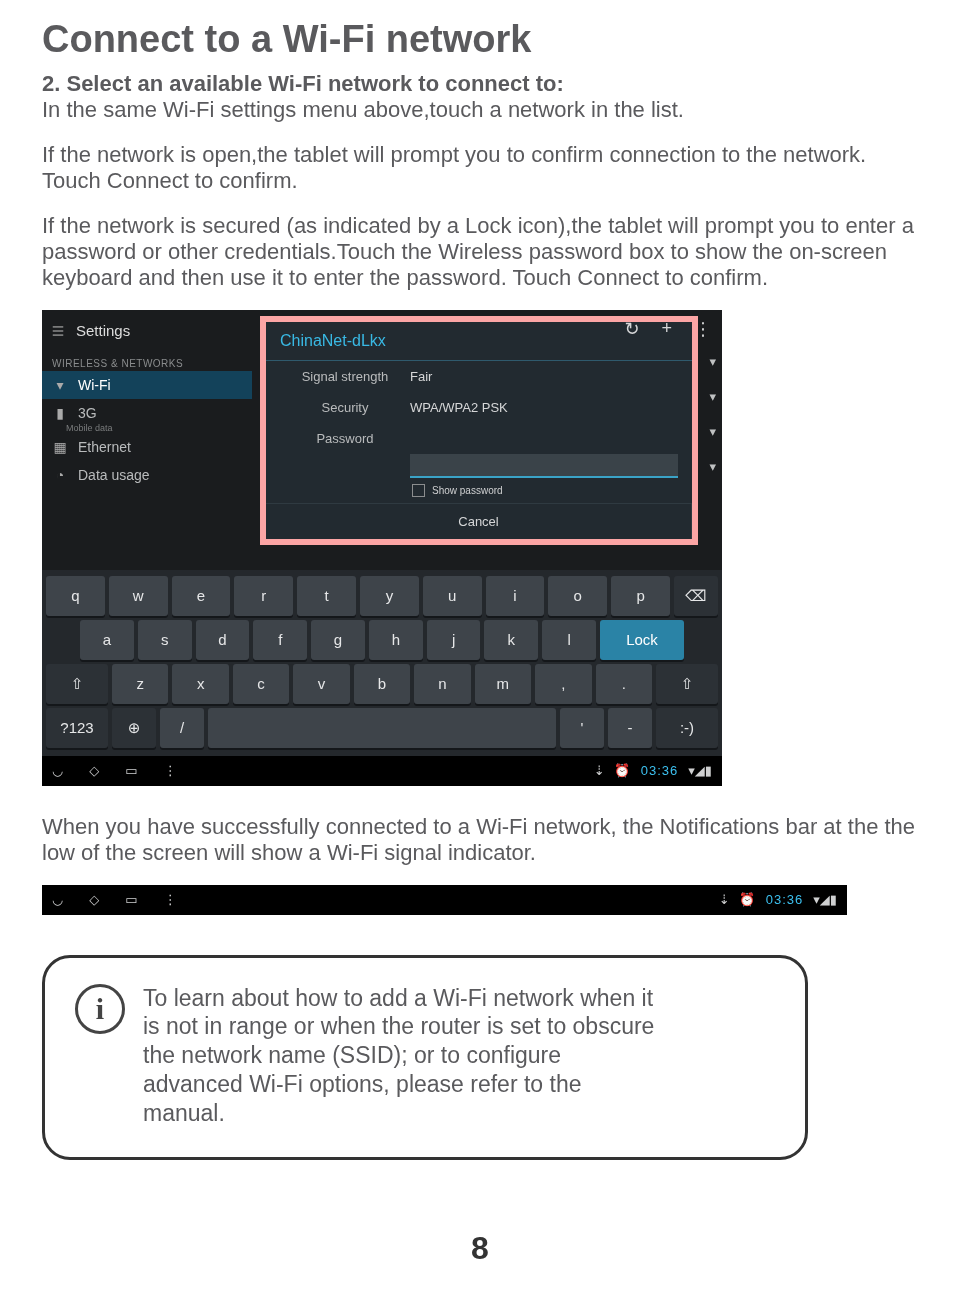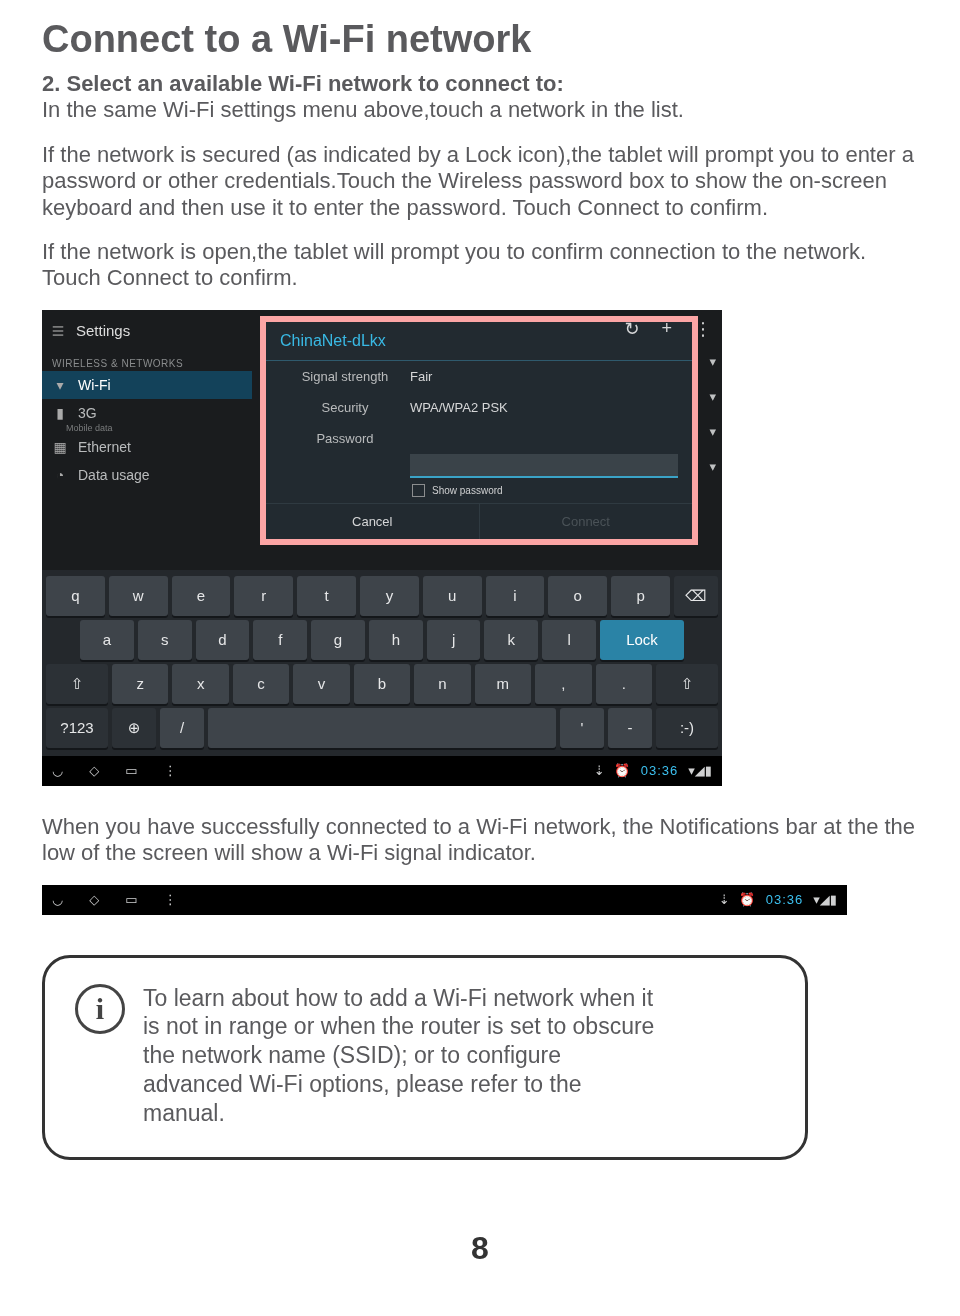--- a/index.html
+++ b/index.html
@@ -63,22 +63,22 @@
 
 <div class="page">
 
   <h1>Connect to a Wi-Fi network</h1>
 
   <div class="para">
     <span class="bold">2. Select an available Wi-Fi network to connect to:</span><br>
     <span>In the same Wi-Fi settings menu above,touch a network in the list.</span>
   </div>
 
+  <div class="para">If the network is open,the tablet will prompt you to confirm connection to the network. Touch Connect to confirm.</div>
   <div class="para">If the network is secured (as indicated by a Lock icon),the tablet will prompt you to enter a password or other credentials.Touch the Wireless password box to show the on-screen keyboard and then use it to enter the password. Touch Connect to confirm.</div>
-  <div class="para">If the network is open,the tablet will prompt you to confirm connection to the network. Touch Connect to confirm.</div>
 
   <div class="device">
     <div class="top">
 
       <div class="sidebar">
         <div class="sb-title">
           <span class="ico">
             <svg width="14" height="14" viewBox="0 0 24 24">
                 <rect x="3" y="4" width="18" height="2" fill="#aaa"></rect>
                 <rect x="3" y="11" width="18" height="2" fill="#aaa"></rect>
@@ -132,21 +132,20 @@
           <div class="dlg-row">
             <span class="l">Password</span>
           </div>
           <div class="dlg-pw"></div>
           <div class="dlg-chk">
             <span class="chkbox"></span>
             <span>Show password</span>
           </div>
           <div class="dlg-btns">
             <div class="cancel">Cancel</div>
-            <div class="connect">Connect</div>
           </div>
         </div>
       </div>
     </div>
 
     <div class="kb">
       <div class="kb-row">
         <div class="key r1">q</div>
         <div class="key r1">w</div>
         <div class="key r1">e</div>

